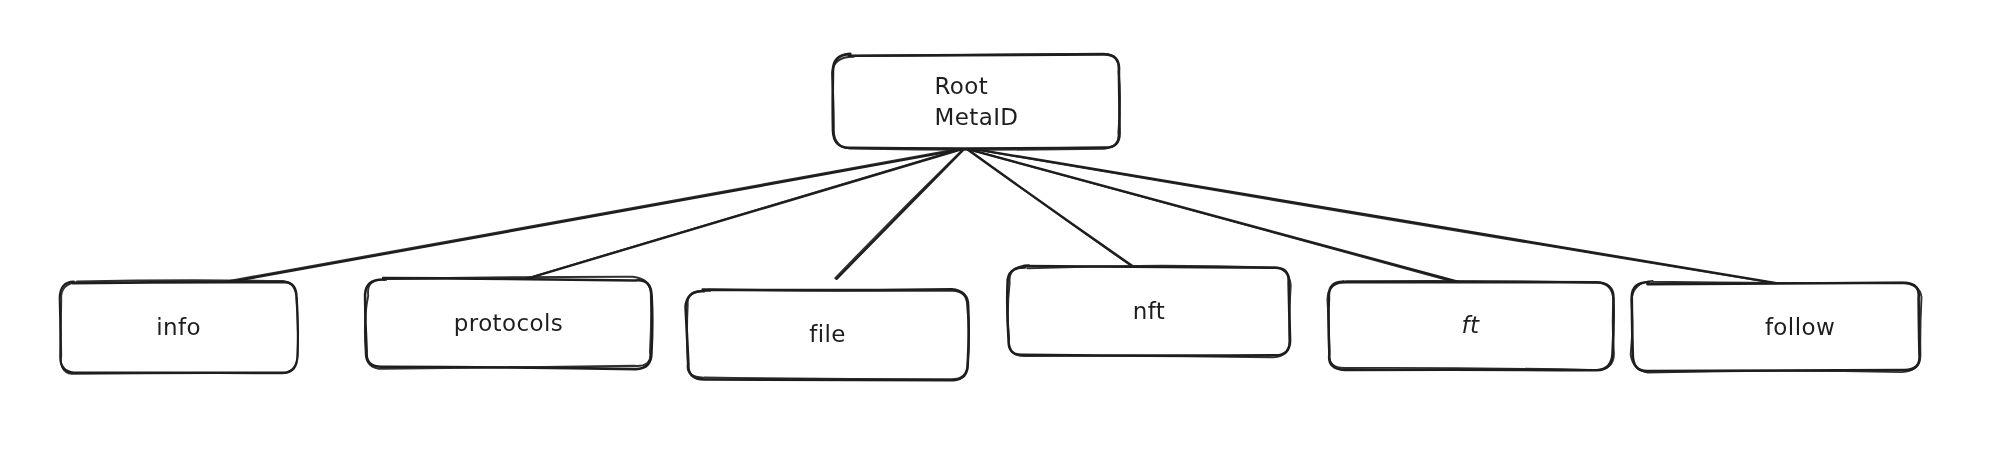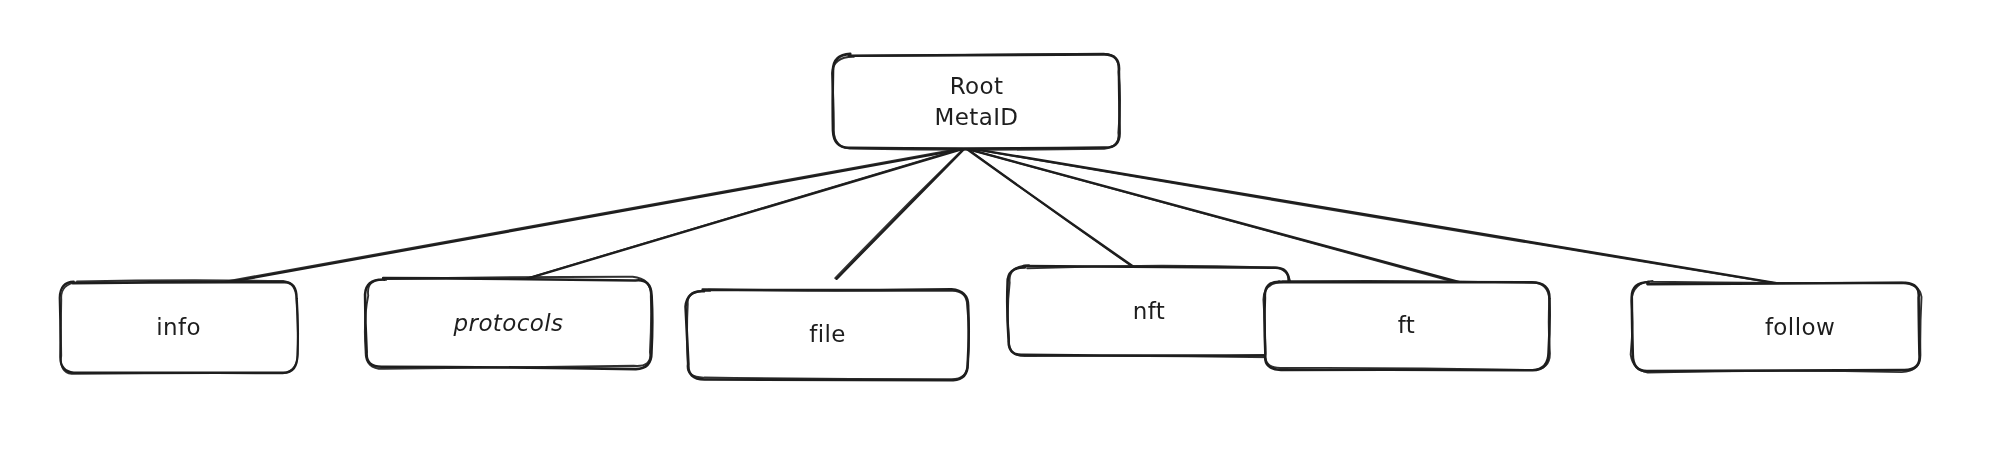--- a/index.html
+++ b/index.html
@@ -24,21 +24,21 @@
     width: 2000px;
     height: 452px;
     pointer-events: none;
   }
   .node {
     position: absolute;
     box-sizing: border-box;
     display: flex;
     align-items: center;
     justify-content: center;
-    text-align: center;
+    text-align: left;
     color: #1e1e1e;
   }
   .node-svg {
     position: absolute;
     left: 0;
     top: 0;
     width: 100%;
     height: 100%;
     overflow: visible;
   }
@@ -91,21 +91,21 @@
 
   <div class="node node-child" id="node-info" style="left: 60px; top: 283px; width: 237px; height: 89px;">
     <svg class="node-svg" viewBox="0 0 283 89" preserveAspectRatio="none">
         <path d="M 16.480655003097212 -0.2520060537625132 Q 142.42392444709498 -0.5363290784770293 266.8550797464583 -0.12642774559856754 Q 282.9385924340685 -0.03719987854231143 282.51756601339093 15.410356652741486 Q 282.9598472597263 45.264172784408636 283.01221542386907 73.14906616245818 Q 283.0008061219942 88.80451202400239 267.4465141658888 89.22896809616543 Q 140.52243165980207 89.14876734286022 15.734433269656465 88.92925863290637 Q -0.06715513215733465 88.81391305931561 -0.31667600856939143 73.27234270613285 Q 0.2109019093638761 44.56776962339308 -0.3794254301951385 15.725642812403684 Q 0.20688654925994884 0.08249831220251433 16.960655003097212 0.024773454957070572" fill="#ffffff" stroke="none"></path>
         <path d="M 15.238515496597865 0.28501045787008983 Q 140.15367627220866 -1.3036283964773774 268.2574535621132 -0.7454670664134748 Q 282.50775563735874 -0.6494372068668888 282.7057074910056 15.215865314340157 Q 285.0670527473404 44.246478141633084 283.5277242669965 71.74510669719666 Q 283.82930474957885 89.42254512371613 266.7359529739413 89.71223843200703 Q 138.81574177756707 89.51986986478784 16.438097716280303 89.71909880741457 Q 0.301801729761903 88.74207749396659 0.38933444111111315 74.19882369167117 Q 0.7765771163984097 45.37899923505215 -0.33124279921466615 14.669576406557848 Q 0.14506807971981725 -0.8033192395713735 16.438515496597866 -1.1974807082198005" fill="none" stroke="#1e1e1e" stroke-width="2.6" stroke-linecap="round" stroke-linejoin="round" opacity="1"></path>
         <path d="M 20.120279015703257 -1.4753951545690163 Q 143.32050093711376 -3.5944284343321007 266.5742540375675 -2.0045109032208615 Q 281.90514683855935 -0.3926902837924147 282.0739439374646 16.161508454038533 Q 284.233109678865 41.626094532816715 284.0867677465951 71.00166804804545 Q 282.33552954826297 89.04846824712514 266.17833328315913 90.29733848739292 Q 142.1296081567321 89.82577987795034 13.968846893435739 90.83910345627885 Q -1.3146087312393862 88.83364316087851 1.626327063481476 72.89031813246679 Q 0.951226682221157 44.40305276126743 1.6803649205623032 16.35837423925212 Q 0.27838676053024225 0.5591164550274222 21.960279015703257 -1.1721829170697289" fill="none" stroke="#1e1e1e" stroke-width="1.9" stroke-linecap="round" stroke-linejoin="round" opacity="0.92"></path>
       </svg>
     <div class="node-label">info</div>
   </div>
 
-  <div class="node node-child" id="node-protocols" style="left: 366px; top: 279px; width: 285px; height: 89px; font-style: italic;">
+  <div class="node node-child" id="node-protocols" style="left: 366px; top: 279px; width: 285px; height: 89px;">
     <svg class="node-svg" viewBox="0 0 285 89" preserveAspectRatio="none">
         <path d="M 16.236208200844104 0.19579739607674887 Q 143.08614091956343 -0.03675653414649718 269.2513029579312 -0.04676470730768736 Q 285.16423384690853 -0.22080639832690654 284.56865605123744 15.815358519747555 Q 285.803324976565 45.037257910583754 284.4266364097719 73.44170564014544 Q 284.98061342255244 88.82318552025743 269.35532102629327 89.49274282506329 Q 142.42039089255053 89.06777179743524 15.941150188698037 89.58484029825071 Q 0.24069826154070825 89.10649545691278 0.37798032806160875 72.42354421616697 Q 0.30000489288009935 45.419469324741264 -0.12547159172849337 16.269355297493448 Q -0.0847160910278168 0.312541981056585 16.716208200844104 -0.3119141577332812" fill="#ffffff" stroke="none"></path>
         <path d="M 17.154898495718324 -0.9115029570700148 Q 141.9165353190231 -0.37129554654066255 269.2910947808023 1.4349145902948988 Q 285.09313144730083 -0.6249315260559932 285.6245985935091 16.851115347049717 Q 287.0711766615841 43.52938580607501 285.4685325631725 73.22826957783116 Q 285.73098907546654 89.66766319347903 269.87321853748205 90.1085720074403 Q 140.6003723149655 87.90499507193685 16.56522207430807 87.74825167667505 Q -0.491893476057748 88.24453147656496 0.6625441620883272 73.23898303589736 Q -0.9016262406490865 43.531075240127315 -0.921898483960842 15.30977436937847 Q -0.17801713909861497 -0.03759813268557104 18.354898495718324 0.5913205156528021" fill="none" stroke="#1e1e1e" stroke-width="2.6" stroke-linecap="round" stroke-linejoin="round" opacity="1"></path>
         <path d="M 18.43188524326863 -0.05246076479203103 Q 138.76546115915545 -2.336757685512657 266.7297119379182 -2.264021252824003 Q 285.8917506767957 -0.3042064184901334 284.82748618224986 17.24633746312295 Q 285.68532038329414 42.79698057309584 283.96974158346177 73.40803561336735 Q 286.3573563493124 88.31716534647028 267.6957005982267 86.78717774752862 Q 142.2556380187886 87.87799808535632 17.81882061554064 89.85289213804197 Q -0.8101036116807272 90.30792383438346 -0.4003629198765209 72.4074162014329 Q -2.681300913440669 40.22767305389404 2.23546072455843 16.618388654160494 Q -0.17909482900011112 -0.9593772695490053 20.27188524326863 0.7501186802285343" fill="none" stroke="#1e1e1e" stroke-width="1.9" stroke-linecap="round" stroke-linejoin="round" opacity="0.92"></path>
       </svg>
     <div class="node-label">protocols</div>
   </div>
 
   <div class="node node-child" id="node-file" style="left: 687px; top: 277px; width: 281px; height: 89px; margin-top: 13px;">
     <svg class="node-svg" viewBox="0 0 281 89" preserveAspectRatio="none">
@@ -118,21 +118,21 @@
 
   <div class="node node-child" id="node-nft" style="left: 1008px; top: 267px; width: 282px; height: 89px;">
     <svg class="node-svg" viewBox="0 0 282 89" preserveAspectRatio="none">
         <path d="M 15.64093317996754 -0.0032911417089827254 Q 140.68812332194676 -0.028835906548814794 266.0012531283317 -0.49094123835253584 Q 281.65365808725994 0.26185942887415153 282.2167868618 15.692323589461076 Q 282.5479798226375 44.28641948745885 281.7133154870539 72.69753751768616 Q 281.74394800191 88.66153751612713 266.35775453641907 88.61419277201136 Q 140.5465771440168 89.24447126422285 15.751727724239103 88.80627312679135 Q -0.09640820490960414 89.32372168572793 -0.4891131877382813 72.54328564412114 Q 0.31698709541791453 44.507390165891216 0.04310131102944785 15.470022392305555 Q -0.02125406011066124 -0.24432641023971438 16.12093317996754 -0.32514220463351445" fill="#ffffff" stroke="none"></path>
         <path d="M 15.631936014225676 -1.0190733072902418 Q 139.77106958710172 0.24753341798090056 265.69035720880623 0.8016872416723926 Q 281.8348480228031 -0.15624275172885635 280.60712814336046 15.811750502005104 Q 281.1492486836152 43.34997963991481 282.0328628725991 72.11992716818114 Q 282.6354102201459 88.3708295108149 267.23495242126984 88.31553459205456 Q 141.47602844400146 89.13384323182228 14.558811187771527 87.75223358359757 Q 0.10278570996727127 88.60174689316273 0.6310493955998911 73.29746270263449 Q -1.5180438277395647 43.004862309202956 -0.3979918057555295 15.39742887061901 Q -0.5579584835367083 0.3644081896470898 16.831936014225676 0.3811512002167996" fill="none" stroke="#1e1e1e" stroke-width="2.6" stroke-linecap="round" stroke-linejoin="round" opacity="1"></path>
         <path d="M 19.188057709898825 1.3346447007891928 Q 140.02330017258566 -3.3214497373818648 265.29470915272583 0.45457680353642316 Q 280.7462161017052 0.23131363109281 282.765401412484 18.245406105250776 Q 280.8255902913332 48.54921789572072 281.4892517992245 73.16853873844656 Q 282.2282280214169 89.66336174583219 265.24273793769197 90.3902119415301 Q 140.1265338438221 87.97075013198459 17.928478356184662 89.12947502249362 Q -0.4079818721059625 89.62796043489499 0.9527473464853816 72.20847129892022 Q -1.690528601887882 45.15656128174465 1.6838859576656882 15.678361130681989 Q -0.17614288274019158 -0.8606522366966364 21.028057709898825 -1.7082418975458675" fill="none" stroke="#1e1e1e" stroke-width="1.9" stroke-linecap="round" stroke-linejoin="round" opacity="0.92"></path>
       </svg>
     <div class="node-label">nft</div>
   </div>
 
-  <div class="node node-child" id="node-ft" style="left: 1264px; top: 282px; width: 285px; height: 87px;">
+  <div class="node node-child" id="node-ft" style="left: 1328px; top: 282px; width: 285px; height: 87px; font-style: italic;">
     <svg class="node-svg" viewBox="0 0 285 87" preserveAspectRatio="none">
         <path d="M 15.584265256013845 -0.35957483042011723 Q 141.6791436197139 -0.8376220464136555 269.54296357684905 0.34535350843581997 Q 285.3524321368674 0.29500934631331327 284.6294065476532 15.52026199108002 Q 285.72293347176304 43.27812638328324 285.15738315617546 71.55662632042385 Q 285.0969787218315 86.66679805756863 269.0826761606534 87.52834038786979 Q 141.6674271585268 87.16354326754973 15.522966480312387 87.58553098495376 Q 0.0642859842368802 87.2272056773059 0.19313650168158883 71.36404371306489 Q -0.11479121055211464 42.53625011455093 -0.24446797354354893 16.097748709049892 Q 0.15424916291341614 0.21919312504082603 16.064265256013844 0.3735335831407149" fill="#ffffff" stroke="none"></path>
         <path d="M 14.53749120237189 -0.14848808508761607 Q 141.9209640037366 0.28533883219833434 267.7845662833585 0.2529105850276122 Q 285.7794585235787 0.5512724883161823 285.43374109358234 16.157434941109937 Q 286.168210173756 43.01762867091113 284.5790047650593 70.6161751752329 Q 284.33189992915464 87.71738582328771 268.522938371181 88.26806080470237 Q 142.80728459512224 87.34294180941905 16.874136568221328 88.02425015090232 Q -0.6497110604074369 87.26667321378676 1.4122188104839153 72.14829802636443 Q -0.025348075630771016 40.571435451540836 0.903600455449708 15.742588759047253 Q -0.15853743518634578 -0.6123328684420943 15.737491202371888 -0.14707007941187833" fill="none" stroke="#1e1e1e" stroke-width="2.6" stroke-linecap="round" stroke-linejoin="round" opacity="1"></path>
         <path d="M 18.3719870336689 -0.663189338875557 Q 146.0765588321614 -2.043260297013102 268.28481929376017 0.7200973286387035 Q 283.8508140994193 -0.028437240686471257 285.33706760529293 17.281313134907425 Q 283.90835763966123 45.79760475479886 285.9125941708743 71.40707104332144 Q 285.9073276673478 87.63319675062466 268.14047377176604 88.12630360286045 Q 139.88860783669568 85.33899299868335 17.95283512075098 85.9347681051282 Q -0.4114431376715391 86.79113170678315 1.1938032166537842 70.11217441624598 Q 1.4505505965047285 44.90153618138355 -0.5847169868111224 17.56206607998445 Q -0.374593162068442 -0.05190845427657871 20.2119870336689 0.13161144369822528" fill="none" stroke="#1e1e1e" stroke-width="1.9" stroke-linecap="round" stroke-linejoin="round" opacity="0.92"></path>
       </svg>
     <div class="node-label">ft</div>
   </div>
 
   <div class="node node-child" id="node-follow" style="left: 1632px; top: 283px; width: 288px; height: 88px; padding-left: 48px;">
     <svg class="node-svg" viewBox="0 0 288 88" preserveAspectRatio="none">

